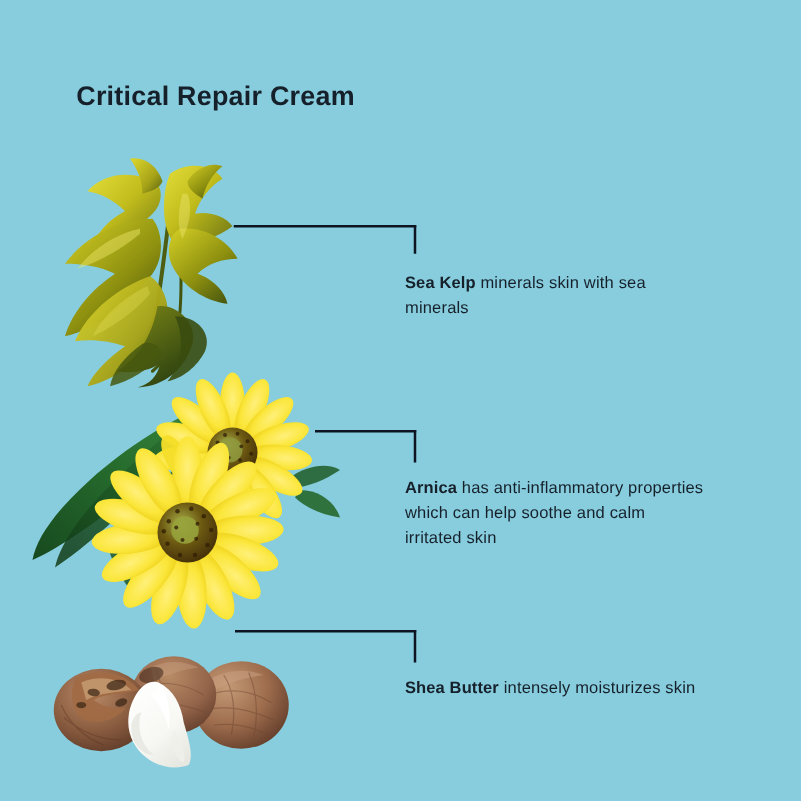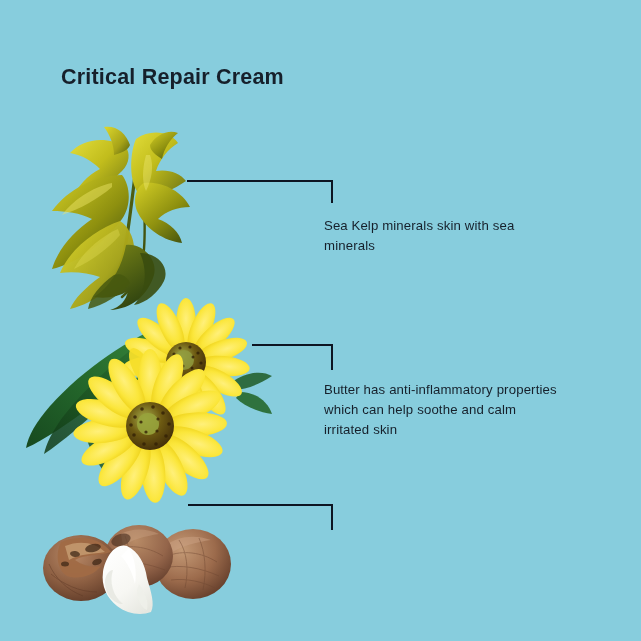--- a/index.html
+++ b/index.html
@@ -46,21 +46,21 @@
 
   
   .caption {
     position: absolute;
     color: #16202b;
     font-size: 13.2px;
     line-height: 20px;
     letter-spacing: 0.15px;
   }
   .caption b {
-    font-weight: normal;
+    font-weight: bold;
     letter-spacing: 0.1px;
   }
 
   
   .kelp { position: absolute; left: 30px; top: 125px; width: 175px; height: 185px; }
 
   
   .arnica { position: absolute; left: 10px; top: 310px; width: 270px; height: 175px; }
 
   
@@ -335,17 +335,20 @@
   <div class="connector" style="left:188px; top:504px; width:145px; height:27px;">
     <div class="h" style="width:145px;"></div>
     <div class="v" style="left:143px; height:26px;"></div>
   </div>
 
   <div class="caption" style="left:324px; top:216px; width:245px;">
     <b>Sea Kelp</b><span> minerals skin with sea minerals</span>
   </div>
 
   <div class="caption" style="left:324px; top:380px; width:240px;">
-    <b>Butter</b><span> has anti-inflammatory properties which can help soothe and calm irritated skin</span>
-  </div>
-
+    <b>Arnica</b><span> has anti-inflammatory properties which can help soothe and calm irritated skin</span>
+  </div>
+
+  <div class="caption" style="left:324px; top:540px; width:300px;">
+    <b>Shea Butter</b><span> intensely moisturizes skin</span>
+  </div>
 
 </div>
 
 </body></html>

